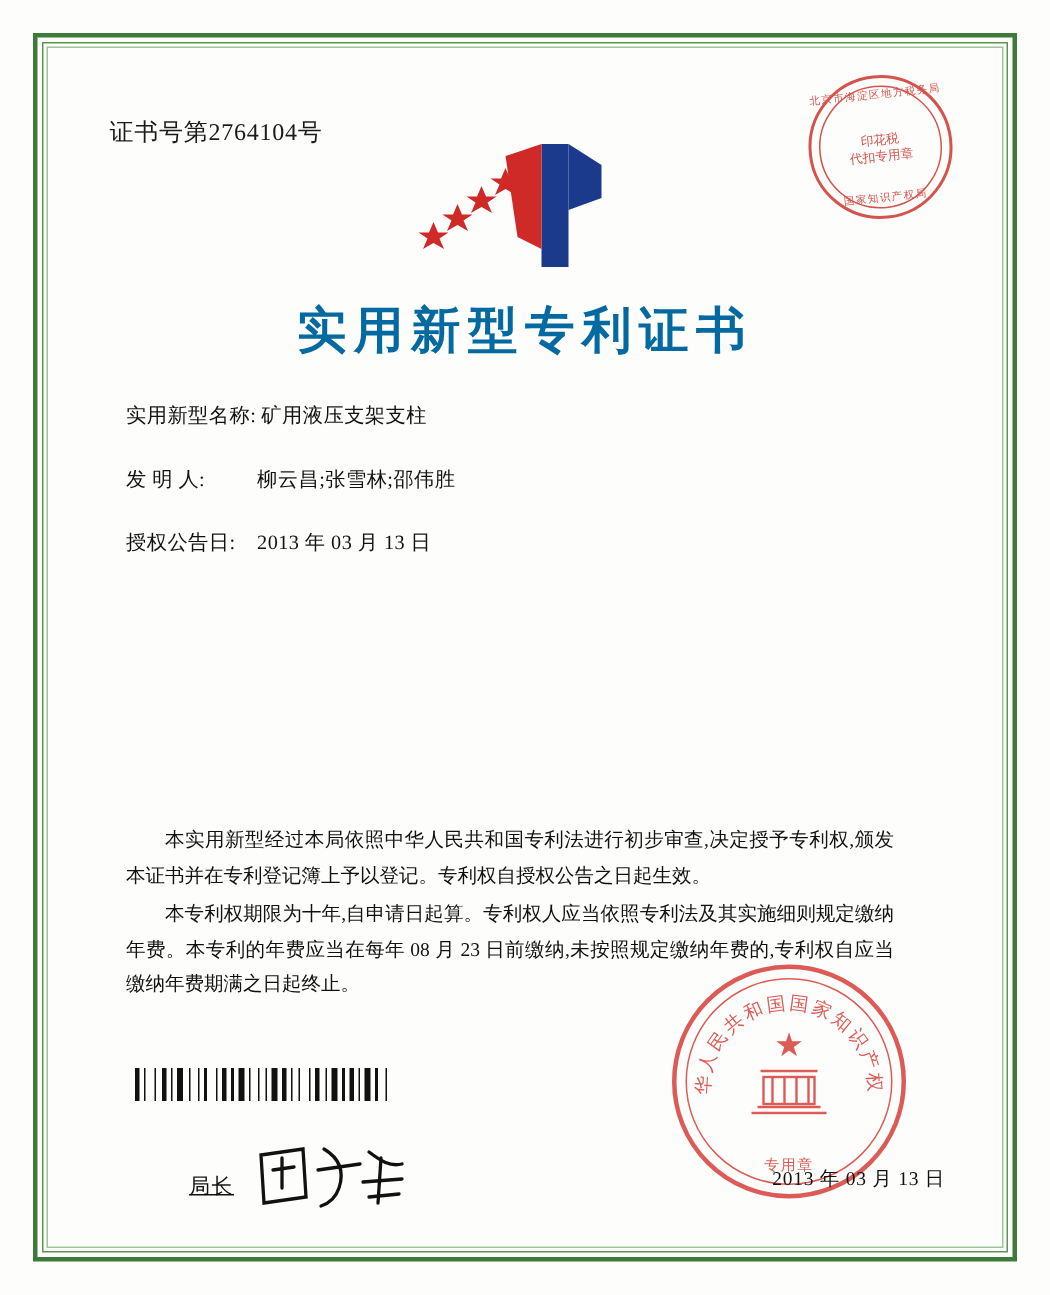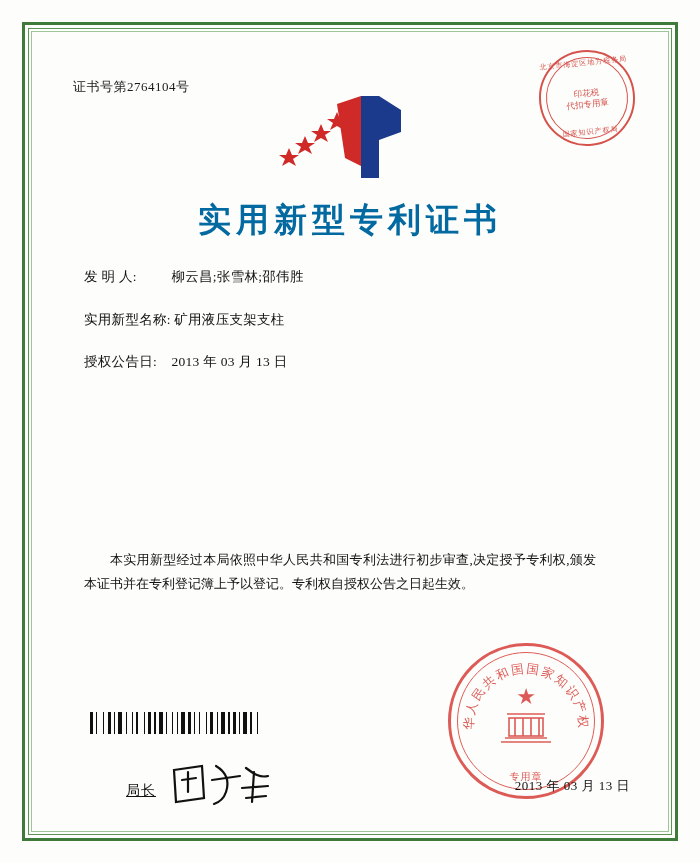--- a/index.html
+++ b/index.html
@@ -51,21 +51,21 @@
     top: 40px;
     right: 40px;
     bottom: 40px;
   }
 
   
   .cert-no {
     position: absolute;
     left: 33px;
     top: 38px;
-    font-size: 13px;
+    font-size: 16px;
     color: #1a1a1a;
     letter-spacing: 0.5px;
     white-space: nowrap;
   }
 
   
   .stamp-top {
     position: absolute;
     right: 25px;
     top: 10px;
@@ -312,35 +312,36 @@
           <polygon points="46,32 49,39 56,39 50,43 53,50 46,46 39,50 42,43 36,39 43,39"></polygon>
           <polygon points="62,20 65,27 72,27 66,31 69,38 62,34 55,38 58,31 52,27 59,27"></polygon>
         </g>
       </svg>
     </div>
 
     <div class="title">实用新型专利证书</div>
 
     <div class="fields">
       <div class="field-row">
+        <span class="field-label">实用新型名称:</span>
+        <span class="field-value">矿用液压支架支柱</span>
+      </div>
+      <div class="field-row">
         <span class="field-label">发 明 人:</span>
         <span class="field-value">柳云昌;张雪林;邵伟胜</span>
-      </div>
-      <div class="field-row">
-        <span class="field-label">实用新型名称:</span>
-        <span class="field-value">矿用液压支架支柱</span>
       </div>
       <div class="field-row">
         <span class="field-label">授权公告日:</span>
         <span class="field-value">2013 年 03 月 13 日</span>
       </div>
     </div>
 
     <div class="body-text">
       <p>本实用新型经过本局依照中华人民共和国专利法进行初步审查,决定授予专利权,颁发本证书并在专利登记簿上予以登记。专利权自授权公告之日起生效。</p>
+      <p>本专利权期限为十年,自申请日起算。专利权人应当依照专利法及其实施细则规定缴纳年费。本专利的年费应当在每年 08 月 23 日前缴纳,未按照规定缴纳年费的,专利权自应当缴纳年费期满之日起终止。</p>
     </div>
 
     <div class="barcode"><span style="width:3px"></span><span style="width:1px;background:transparent"></span><span style="width:1px"></span><span style="width:4px;background:transparent"></span><span style="width:1px"></span><span style="width:2px;background:transparent"></span><span style="width:3px"></span><span style="width:1px;background:transparent"></span><span style="width:1px"></span><span style="width:1px;background:transparent"></span><span style="width:4px"></span><span style="width:2px;background:transparent"></span><span style="width:1px"></span><span style="width:3px;background:transparent"></span><span style="width:1px"></span><span style="width:1px;background:transparent"></span><span style="width:2px"></span><span style="width:4px;background:transparent"></span><span style="width:1px"></span><span style="width:1px;background:transparent"></span><span style="width:3px"></span><span style="width:1px;background:transparent"></span><span style="width:2px"></span><span style="width:1px;background:transparent"></span><span style="width:4px"></span><span style="width:1px;background:transparent"></span><span style="width:1px"></span><span style="width:3px;background:transparent"></span><span style="width:1px"></span><span style="width:2px;background:transparent"></span><span style="width:1px"></span><span style="width:1px;background:transparent"></span><span style="width:4px"></span><span style="width:1px;background:transparent"></span><span style="width:3px"></span><span style="width:1px;background:transparent"></span><span style="width:1px"></span><span style="width:2px;background:transparent"></span><span style="width:1px"></span><span style="width:4px;background:transparent"></span><span style="width:1px"></span><span style="width:1px;background:transparent"></span><span style="width:3px"></span><span style="width:2px;background:transparent"></span><span style="width:1px"></span><span style="width:1px;background:transparent"></span><span style="width:4px"></span><span style="width:1px;background:transparent"></span><span style="width:2px"></span><span style="width:1px;background:transparent"></span><span style="width:3px"></span><span style="width:1px;background:transparent"></span><span style="width:1px"></span><span style="width:1px;background:transparent"></span><span style="width:4px"></span><span style="width:1px;background:transparent"></span><span style="width:2px"></span><span style="width:3px;background:transparent"></span><span style="width:1px"></span><span style="width:1px;background:transparent"></span></div>
 
     <div class="director">局长</div>
     <div class="signature">
       <svg viewBox="0 0 110 54" width="110" height="54" aria-hidden="true">
         <g fill="none" stroke="#111" stroke-width="2.2" stroke-linecap="round">
           <path d="M6 12 L34 8 L36 40 L8 44 Z"></path>
           <path d="M14 22 L28 20"></path>

